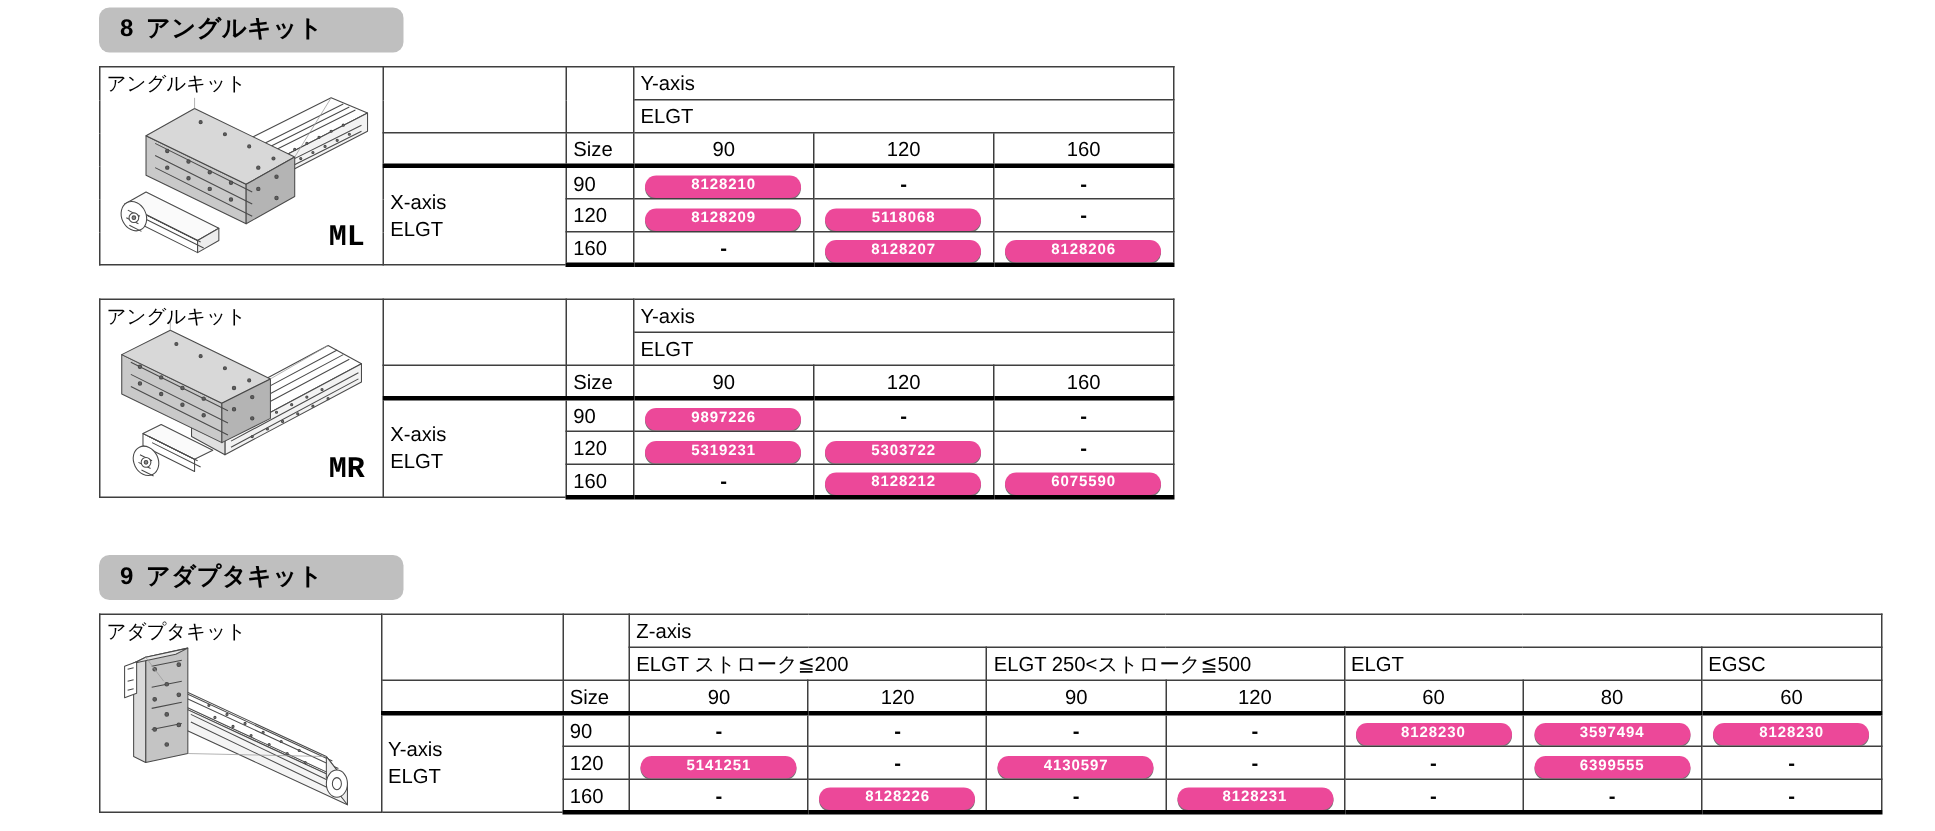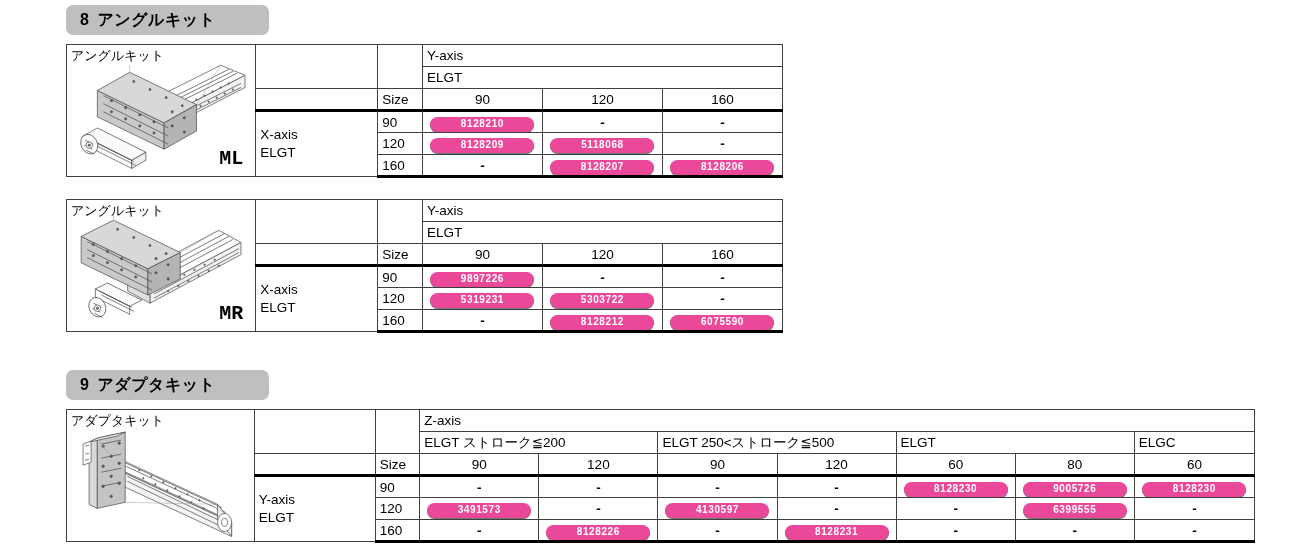--- a/index.html
+++ b/index.html
@@ -463,21 +463,21 @@
         </td>
         <td class="blankcell" rowspan="2"></td>
         <td class="blankcell" rowspan="2"></td>
         <td class="t-left hdr-lbl" colspan="7">Z-axis</td>
       </tr>
 
       <tr>
         <td class="t-left hdr-lbl" colspan="2">ELGT ストローク≦200</td>
         <td class="t-left hdr-lbl" colspan="2">ELGT 250&lt;ストローク≦500</td>
         <td class="t-left hdr-lbl" colspan="2">ELGT</td>
-        <td class="t-left hdr-lbl" colspan="1">ELGC</td>
+        <td class="t-left hdr-lbl" colspan="1">EGSC</td>
       </tr>
 
       <tr>
         <td class="blankcell thickbottom"></td>
         <td class="t-right thickbottom">Size</td>
         <td class="t-center thickbottom">90</td>
         <td class="t-center thickbottom">120</td>
         <td class="t-center thickbottom">90</td>
         <td class="t-center thickbottom">120</td>
         <td class="t-center thickbottom">60</td>
@@ -492,31 +492,31 @@
         </td>
         <td class="t-right">90</td>
         <td class="dash">-</td>
         <td class="dash">-</td>
         <td class="dash">-</td>
         <td class="dash">-</td>
         <td class="pillwrap">
           <span class="pill">8128230</span>
         </td>
         <td class="pillwrap">
-          <span class="pill">9005726</span>
+          <span class="pill">3597494</span>
         </td>
         <td class="pillwrap">
           <span class="pill">8128230</span>
         </td>
       </tr>
 
       <tr>
         <td class="t-right">120</td>
         <td class="pillwrap">
-          <span class="pill">3491573</span>
+          <span class="pill">5141251</span>
         </td>
         <td class="dash">-</td>
         <td class="pillwrap">
           <span class="pill">4130597</span>
         </td>
         <td class="dash">-</td>
         <td class="dash">-</td>
         <td class="pillwrap">
           <span class="pill">6399555</span>
         </td>

